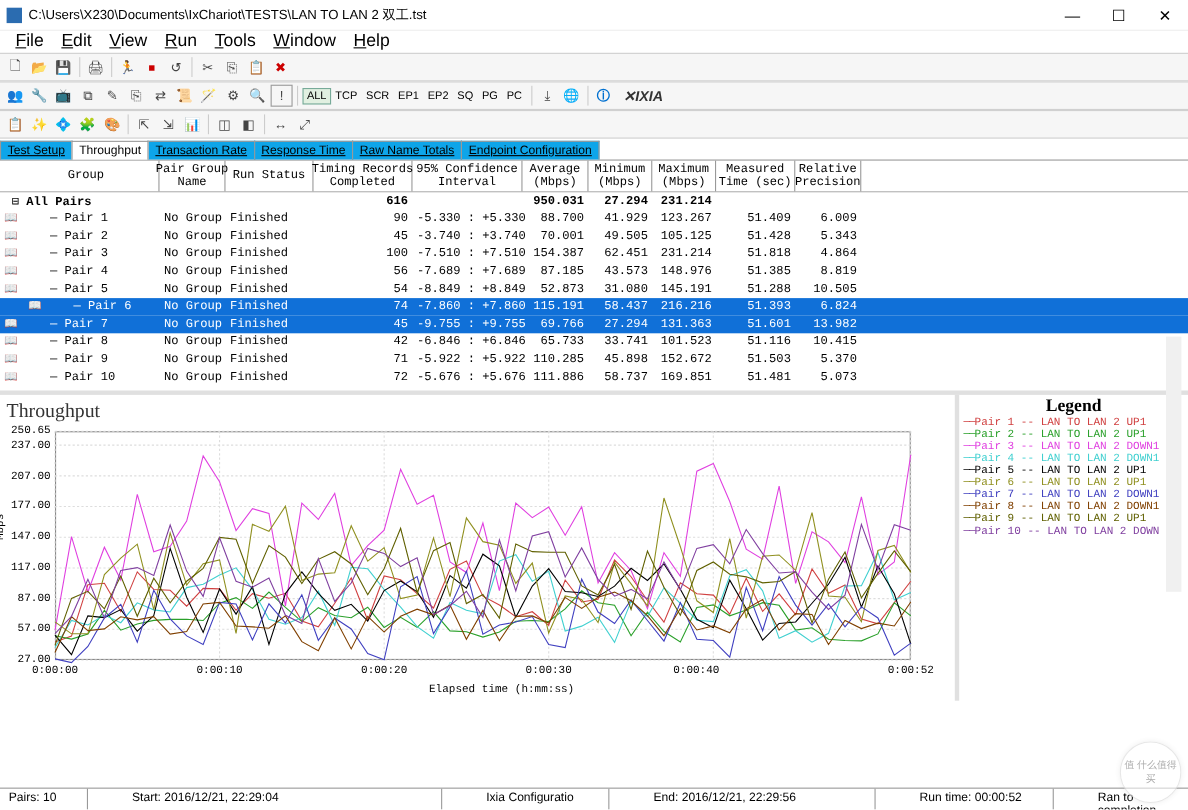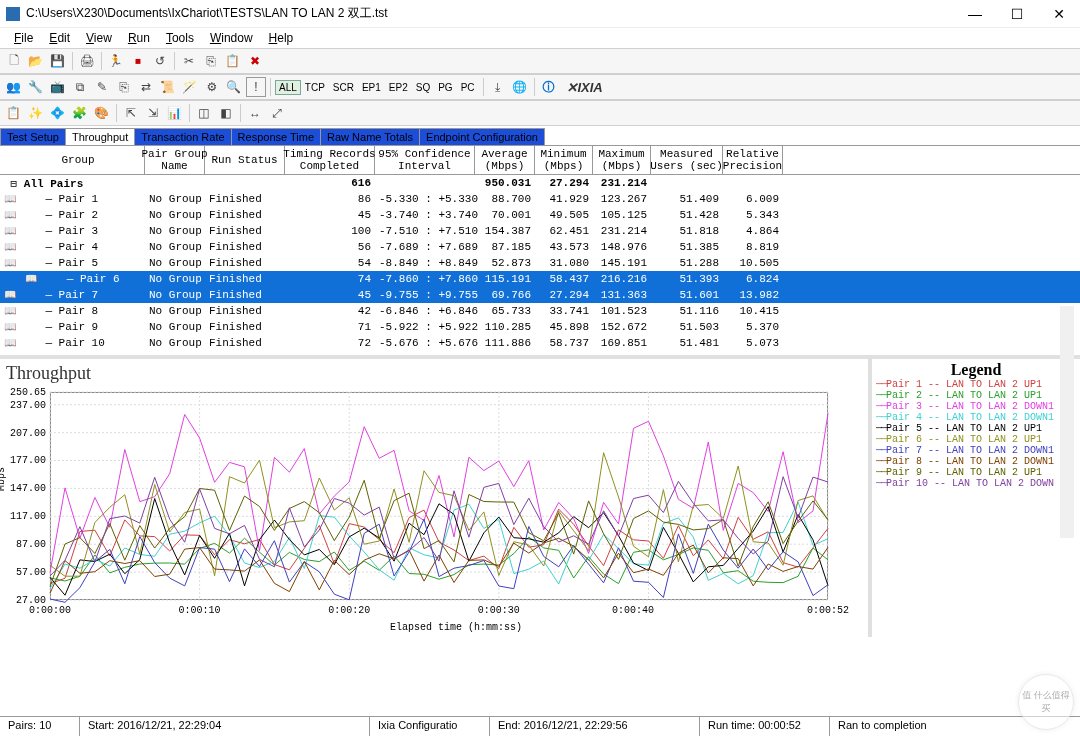--- a/index.html
+++ b/index.html
@@ -3,31 +3,31 @@
 <meta charset="utf-8">
 <style>
   * { box-sizing: border-box; margin: 0; padding: 0; }
   body { font-family: "Segoe UI", Tahoma, sans-serif; font-size: 11px; background: #fff; color: #000; width: 1080px; height: 736px; overflow: hidden; position: relative; }
   .titlebar { height: 28px; background: #fff; display: flex; align-items: center; padding-left: 6px; border-bottom: 1px solid #eee; }
   .titlebar .app-icon { width: 14px; height: 14px; background: #2b6cb0; margin-right: 6px; display:inline-block;}
   .titlebar .path { flex: 1; font-size: 12px; color: #000; }
   .titlebar .win-controls { display: flex; }
   .win-btn { width: 42px; height: 28px; display: flex; align-items: center; justify-content: center; font-family: inherit; font-size: 14px; }
   .menubar { height: 20px; display: flex; align-items: center; padding: 0 6px; gap: 0; }
-  .menubar .mitem { padding: 2px 8px; font-size: 12px; }
+  .menubar .mitem { padding: 2px 8px; font-size: 16px; }
   .mitem u { text-decoration: underline; }
   .toolbar { height: 26px; border-top:1px solid #d0d0d0; border-bottom:1px solid #d0d0d0; display: flex; align-items: center; padding: 0 4px; gap: 2px; background:#f6f6f6;}
   .tbtn { width: 20px; height: 20px; display: inline-flex; align-items: center; justify-content: center; font-size: 12px; color:#444;}
   .tsep { width: 1px; height: 18px; background: #ccc; margin: 0 2px; }
   .tb-text { font-size: 10px; padding:1px 3px; border:1px solid transparent;}
   .tb-text.all{border:1px solid #7a9; background:#e1f0e1;}
   .tabstrip { height: 20px; display:flex; align-items:flex-end; border-bottom:1px solid #999; font-size:11px;}
   .tab { padding:2px 6px; border:1px solid #999; border-bottom:none; background:#fff; margin-right:-1px; position:relative; }
   .tab.active { background:#fff; z-index:2;}
-  .tab.inactive { background:#1d4ed8;}
+  .tab.inactive { background:#0ea5e9;text-decoration:underline;}
   .grid-head, .grid-row { display:flex; font-family: "Courier New", monospace; font-size:11px; align-items:center; }
   .grid-head { border-bottom:1px solid #999;}
   .gh { border-right:1px solid #999; padding:1px 4px; text-align:center; white-space:pre; height:28px; display:flex;align-items:center;justify-content:center;}
   .grid-body { background:#fff; }
   .grid-row { height:16px; }
   .grid-row.sel { background:#1070d8; color:#fff; }
   .gc { padding:0 4px; text-align:right; white-space:pre;}
   .pair-icon { width:12px;height:10px; display:inline-block; margin-right:3px;}
   .pair-icon::before{content:"\1F4D6"; font-size:10px; line-height:10px; color:#b06500;}
   .scroll-track{ position:absolute; right:6px; top:160px; width:14px; height:232px; background:#f0f0f0;}
@@ -37,21 +37,21 @@
   .plot { position:relative; width:830px; height:238px; margin-left:0px; }
   .plotbg { position:absolute; left:44px; top:8px; right:8px; bottom:22px; border:1px solid #888; background:#fff;}
   .ylab { position:absolute; left:0; width:40px; font-family:"Courier New",monospace; font-size:10px; text-align:right;}
   .xlab { position:absolute; bottom:6px; font-family:"Courier New",monospace; font-size:10px; text-align:center; transform:translateX(-50%);}
   .axis-title-y{position:absolute;left:-10px;top:50%;transform:rotate(-90deg) translateX(50%);transform-origin:left top;font-family:"Courier New",monospace;font-size:10px;}
   .axis-title-x{text-align:center;font-family:"Courier New",monospace;font-size:10px;margin-top:0px;}
   .legend-box{ width:212px; border-left:4px solid #e0e0e0; padding:2px 4px; font-family:"Courier New",monospace; font-size:10px; overflow:hidden;}
   .legend-title{font-family:"Times New Roman",serif; font-size:16px; text-align:center; font-weight: bold;}
   .leg-row{white-space:nowrap;}
   .leg-dash{letter-spacing:-1px;}
-  .statusbar{ position:absolute; bottom:0; left:0; right:0; height:20px; border-top:1px solid #999; display:flex; font-size:11px;}
+  .statusbar{ position:absolute; bottom:0; left:0; right:0; height:20px; border-top:1px solid #999; display:flex; font-size:11px;gap:32px;}
   .statusbar .cell{ border-right:1px solid #999; padding:2px 8px;}
   svg.lines{position:absolute;left:0;top:0;width:100%;height:100%;}
   .gridline{stroke:#ddd;stroke-width:1;stroke-dasharray:2 2;}
   .watermark{position:absolute;right:6px;bottom:6px;width:56px;height:56px;border-radius:50%;background:rgba(255,255,255,.8);border:1px solid #ddd;display:flex;align-items:center;justify-content:center;font-size:9px;color:#888;text-align:center;opacity:.7;box-shadow:0 0 6px rgba(0,0,0,.1);}
 </style>
 </head>
 <body>
 
 <div class="titlebar">
   <span class="app-icon"></span>
@@ -148,42 +148,42 @@
 Completed</div>
       <div class="gh" style="width: 100px;">95% Confidence
 Interval</div>
       <div class="gh" style="width: 60px;">Average
 (Mbps)</div>
       <div class="gh" style="width: 58px;">Minimum
 (Mbps)</div>
       <div class="gh" style="width: 58px;">Maximum
 (Mbps)</div>
       <div class="gh" style="width: 72px;">Measured
-Users (sec)</div>
+Time (sec)</div>
       <div class="gh" style="width: 60px;">Relative
 Precision</div>
     </div>
   <div class="grid-body" id="grid-body">
       <div class="grid-row">
         <div class="gc" style="width:145px;text-align:left"> ⊟ <b>All Pairs</b></div>
         <div class="gc" style="width:60px"></div>
         <div class="gc" style="width:80px"></div>
         <div class="gc" style="width:90px"><b>616</b></div>
         <div class="gc" style="width:100px"></div>
         <div class="gc" style="width:60px"><b>950.031</b></div>
         <div class="gc" style="width:58px"><b>27.294</b></div>
         <div class="gc" style="width:58px"><b>231.214</b></div>
         <div class="gc" style="width:72px"></div>
         <div class="gc" style="width:60px"></div>
       </div>
       <div class="grid-row">
         <div class="gc" style="width:145px;text-align:left"><span class="pair-icon"></span>    — Pair 1</div>
         <div class="gc" style="width:60px;text-align:left">No Group</div>
         <div class="gc" style="width:80px;text-align:left">Finished</div>
-        <div class="gc" style="width:90px">86</div>
+        <div class="gc" style="width:90px">90</div>
         <div class="gc" style="width:100px">-5.330 : +5.330</div>
         <div class="gc" style="width:60px">88.700</div>
         <div class="gc" style="width:58px">41.929</div>
         <div class="gc" style="width:58px">123.267</div>
         <div class="gc" style="width:72px">51.409</div>
         <div class="gc" style="width:60px">6.009</div>
       </div>
       <div class="grid-row">
         <div class="gc" style="width:145px;text-align:left"><span class="pair-icon"></span>    — Pair 2</div>
         <div class="gc" style="width:60px;text-align:left">No Group</div>

